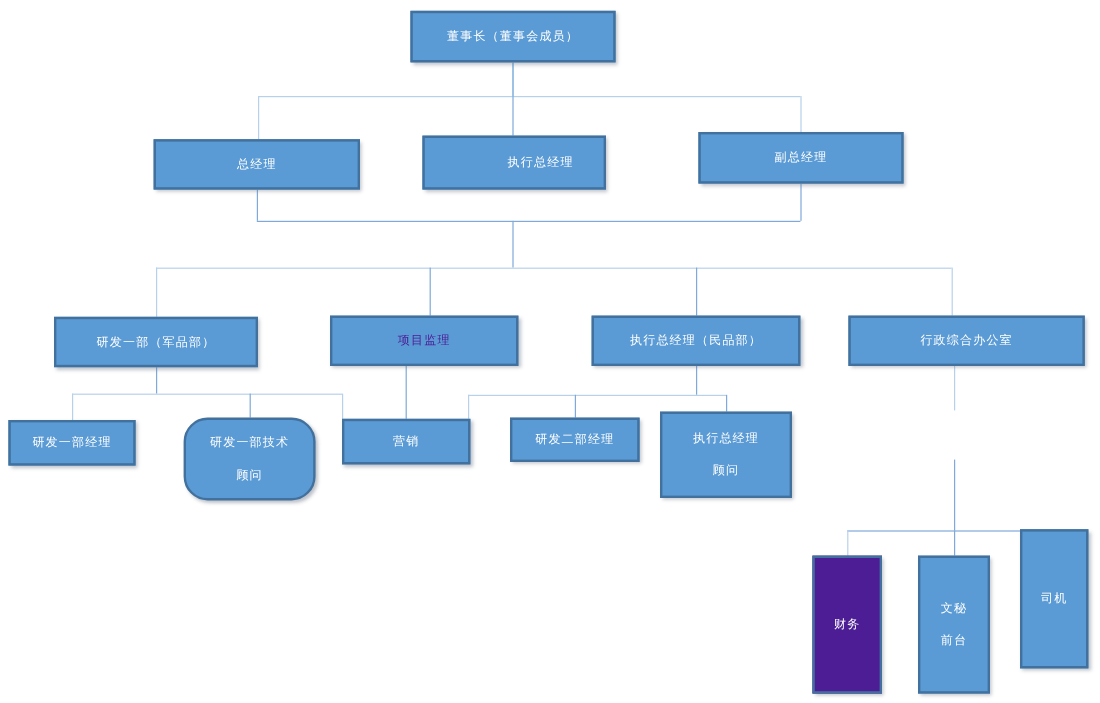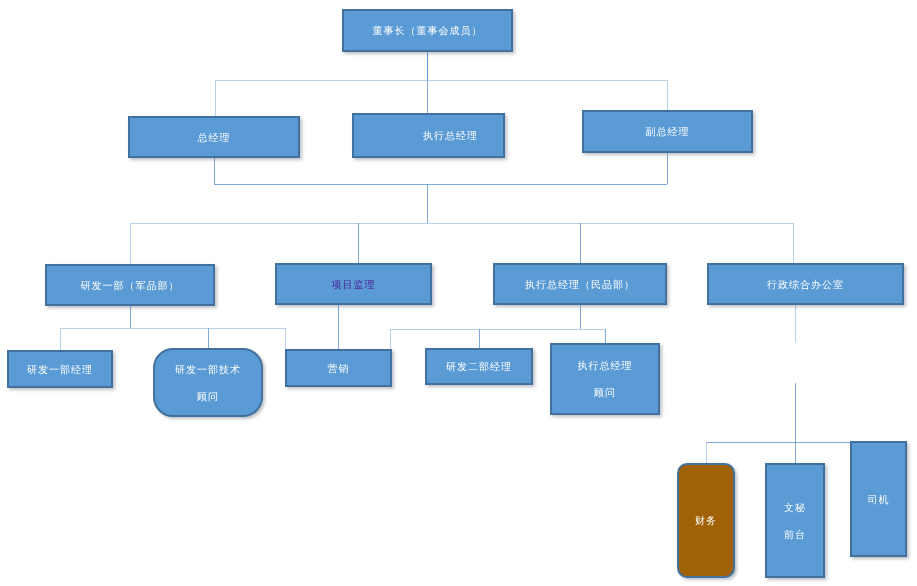--- a/index.html
+++ b/index.html
@@ -78,17 +78,17 @@
     <div class="node" style="left: 275px; top: 263px; width: 157px; height: 42px; background: rgb(91, 155, 213); border-color: rgb(65, 113, 156); color: #4c1d95;">项目监理</div>
     <div class="node" style="left: 493px; top: 263px; width: 174px; height: 42px; background: rgb(91, 155, 213); border-color: rgb(65, 113, 156); color: rgb(255, 255, 255);">执行总经理（民品部）</div>
     <div class="node" style="left: 707px; top: 263px; width: 197px; height: 42px; background: rgb(91, 155, 213); border-color: rgb(65, 113, 156); color: rgb(255, 255, 255);">行政综合办公室</div>
     <div class="node" style="left: 7px; top: 350px; width: 106px; height: 38px; background: rgb(91, 155, 213); border-color: rgb(65, 113, 156); color: rgb(255, 255, 255);">研发一部经理</div>
     <div class="node" style="left: 153px; top: 348px; width: 110px; height: 69px; background: rgb(91, 155, 213); border-color: rgb(65, 113, 156); color: rgb(255, 255, 255); border-radius: 20px;">研发一部技术
 顾问</div>
     <div class="node" style="left: 285px; top: 349px; width: 107px; height: 38px; background: rgb(91, 155, 213); border-color: rgb(65, 113, 156); color: rgb(255, 255, 255);">营销</div>
     <div class="node" style="left: 425px; top: 348px; width: 108px; height: 37px; background: rgb(91, 155, 213); border-color: rgb(65, 113, 156); color: rgb(255, 255, 255);">研发二部经理</div>
     <div class="node" style="left: 550px; top: 343px; width: 110px; height: 72px; background: rgb(91, 155, 213); border-color: rgb(65, 113, 156); color: rgb(255, 255, 255);">执行总经理
 顾问</div>
-    <div class="node" style="left: 677px; top: 463px; width: 58px; height: 115px; background: #a16207; border-color: rgb(65, 113, 156); color: rgb(255, 255, 255); border-radius: 10px;">财务</div>
+    <div class="node" style="left: 677px; top: 463px; width: 58px; height: 115px; background: #4c1d95; border-color: rgb(65, 113, 156); color: rgb(255, 255, 255);">财务</div>
     <div class="node" style="left: 765px; top: 463px; width: 60px; height: 115px; background: rgb(91, 155, 213); border-color: rgb(65, 113, 156); color: rgb(255, 255, 255);">文秘
 前台</div>
     <div class="node" style="left: 850px; top: 441px; width: 57px; height: 116px; background: rgb(91, 155, 213); border-color: rgb(65, 113, 156); color: rgb(255, 255, 255);">司机</div>
   </div>
 
 </body></html>

